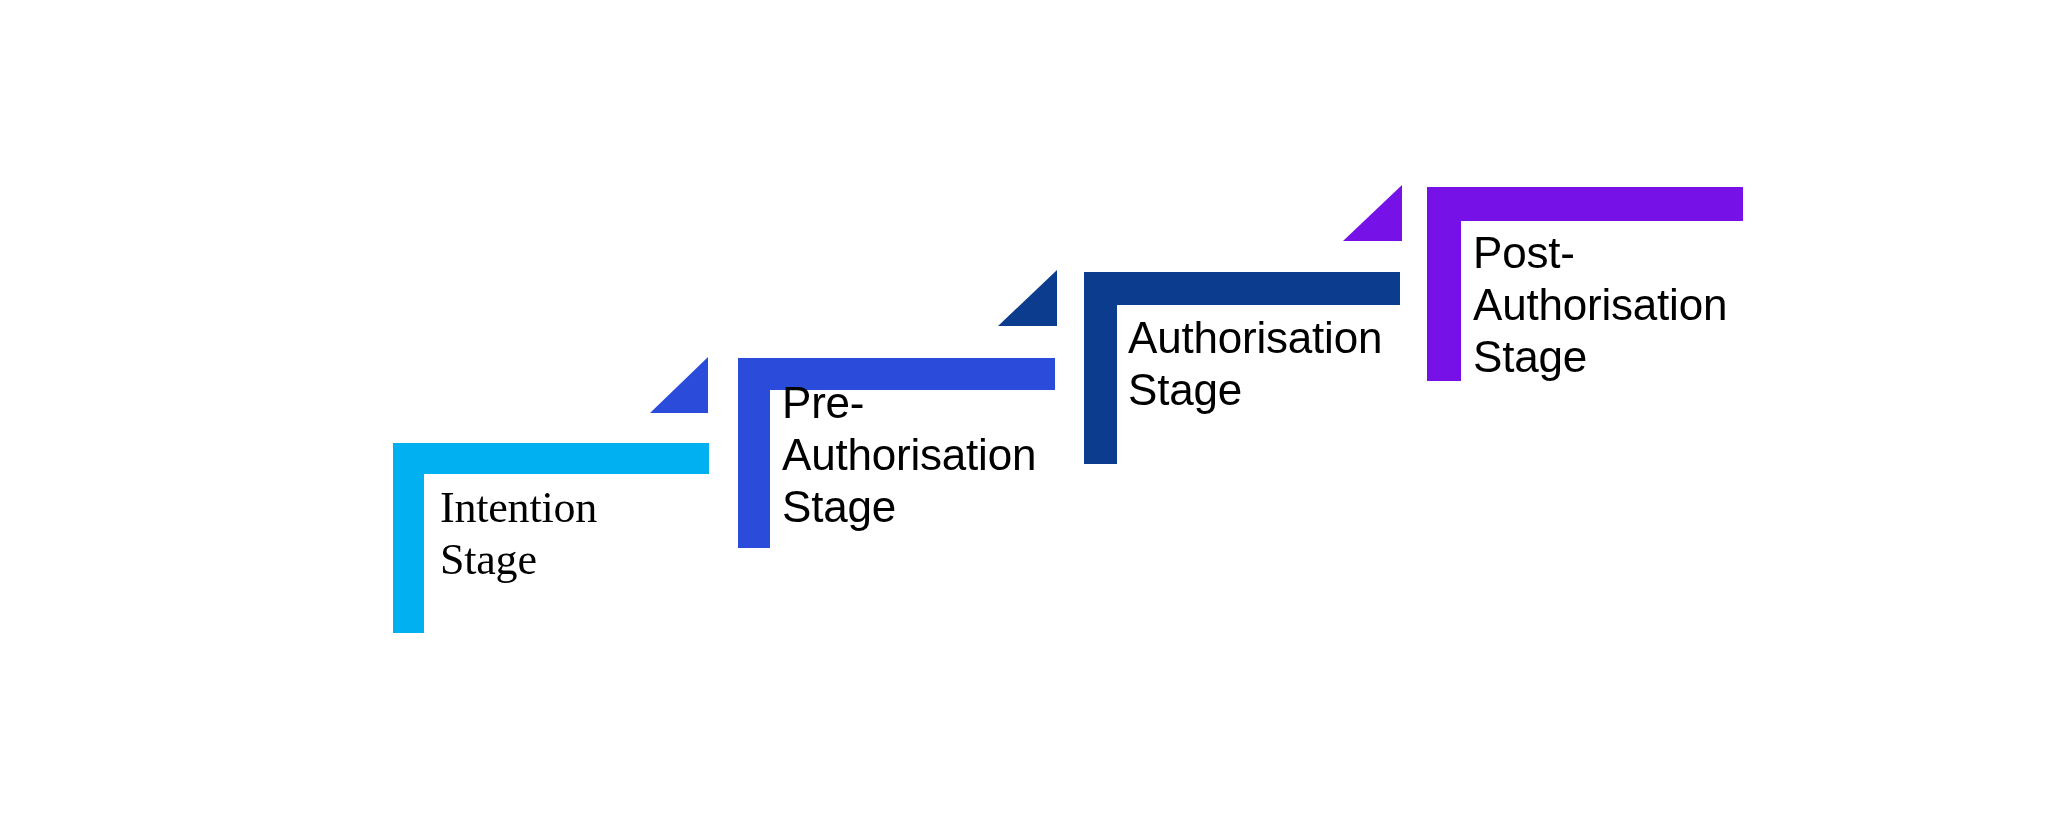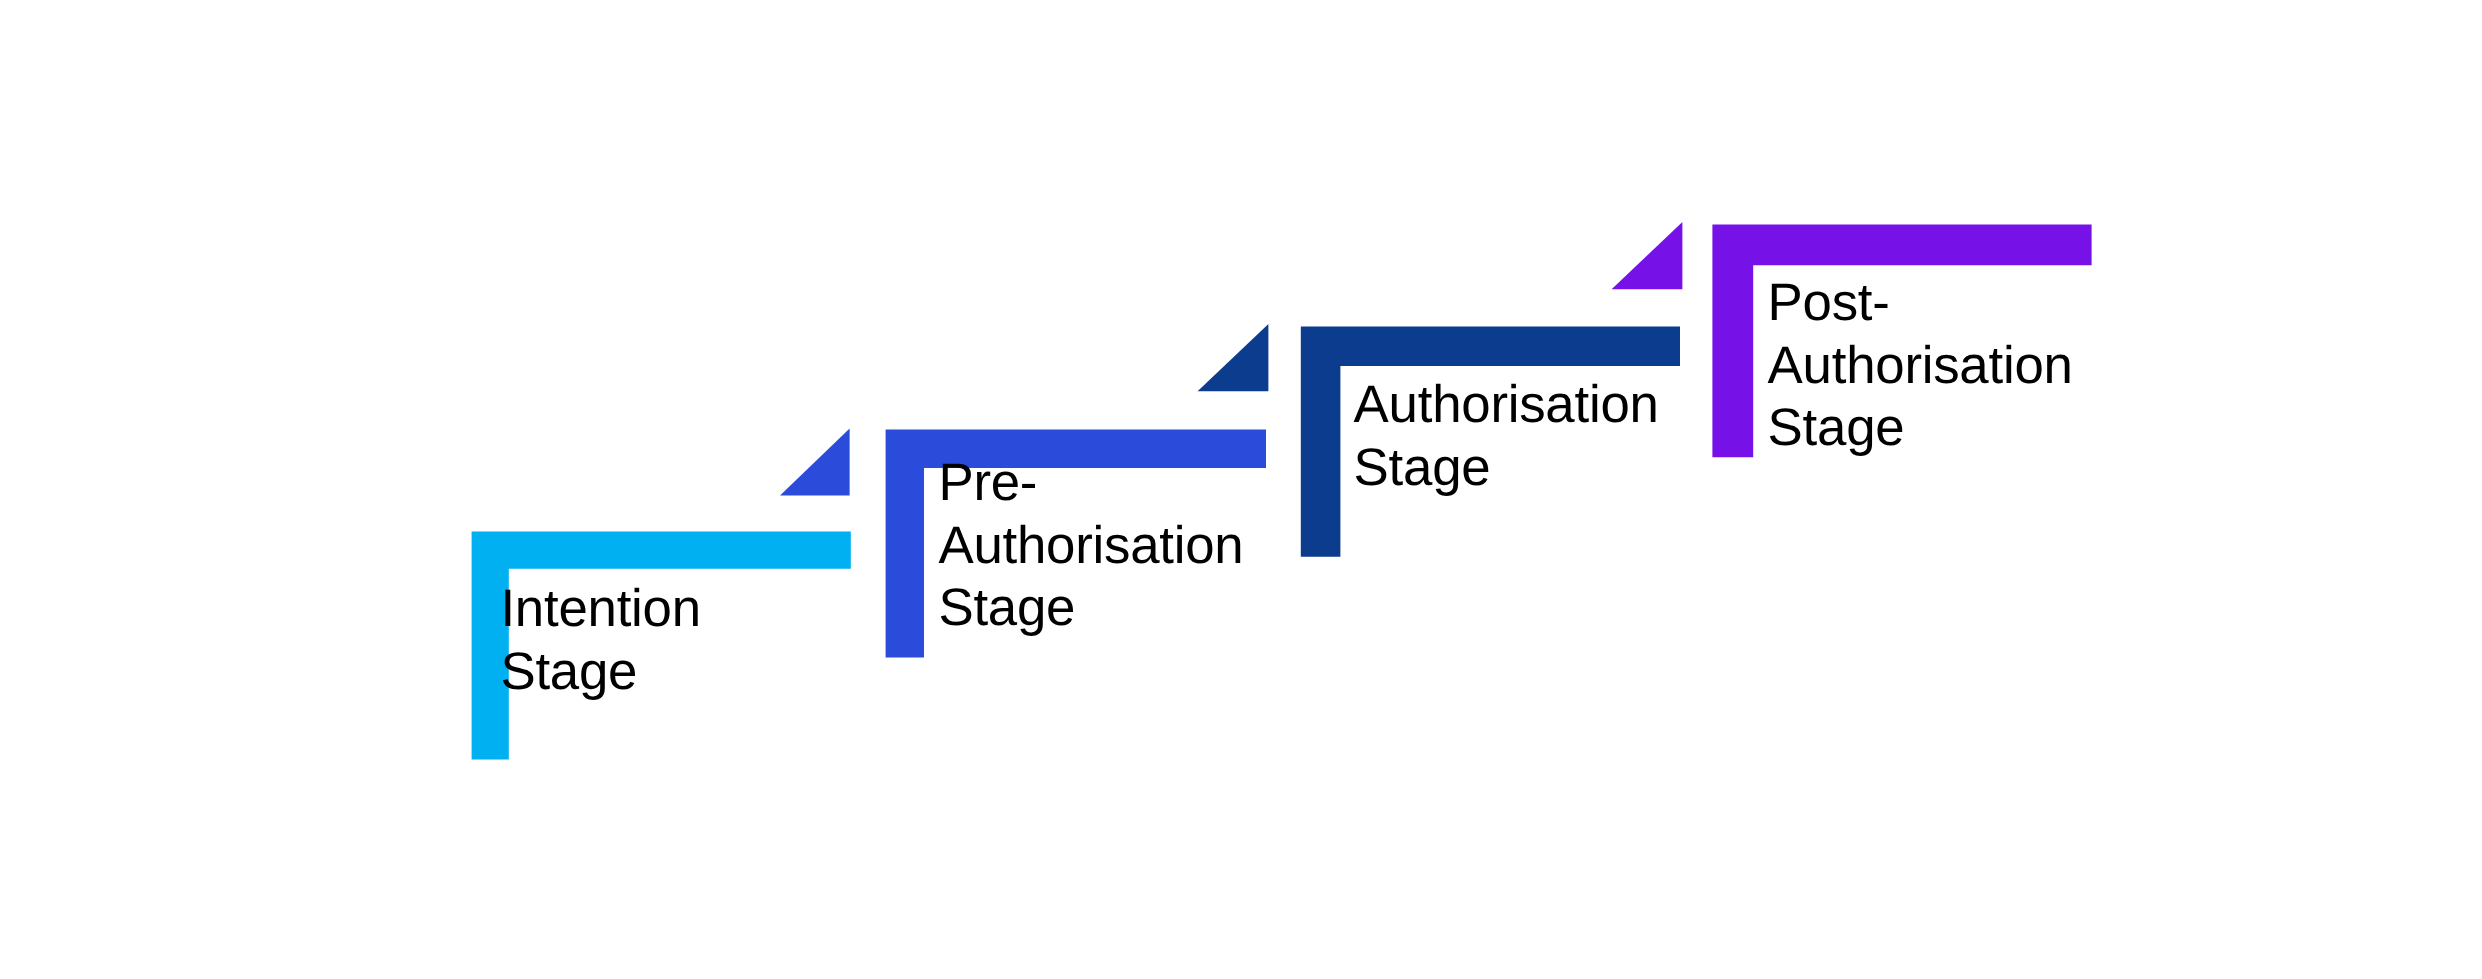--- a/index.html
+++ b/index.html
@@ -39,21 +39,21 @@
   .stage-label {
     position: absolute;
     font-family: "Liberation Sans", sans-serif;
     font-size: 44px;
     line-height: 1.18;
     color: #000000;
     white-space: pre-line;
     letter-spacing: -0.2px;
     pointer-events: auto;
   }
-  .s1-label { left: 377px; top: 482px; }
+  .s1-label { left: 400px; top: 482px; font-family: Liberation Serif, serif; }
   .s2-label { left: 742px; top: 377px; }
   .s3-label { left: 1088px; top: 312px; }
   .s4-label { left: 1433px; top: 227px; }
 </style>
 </head>
 <body>
 
 <div id="canvas">
 
   <div class="stage">

